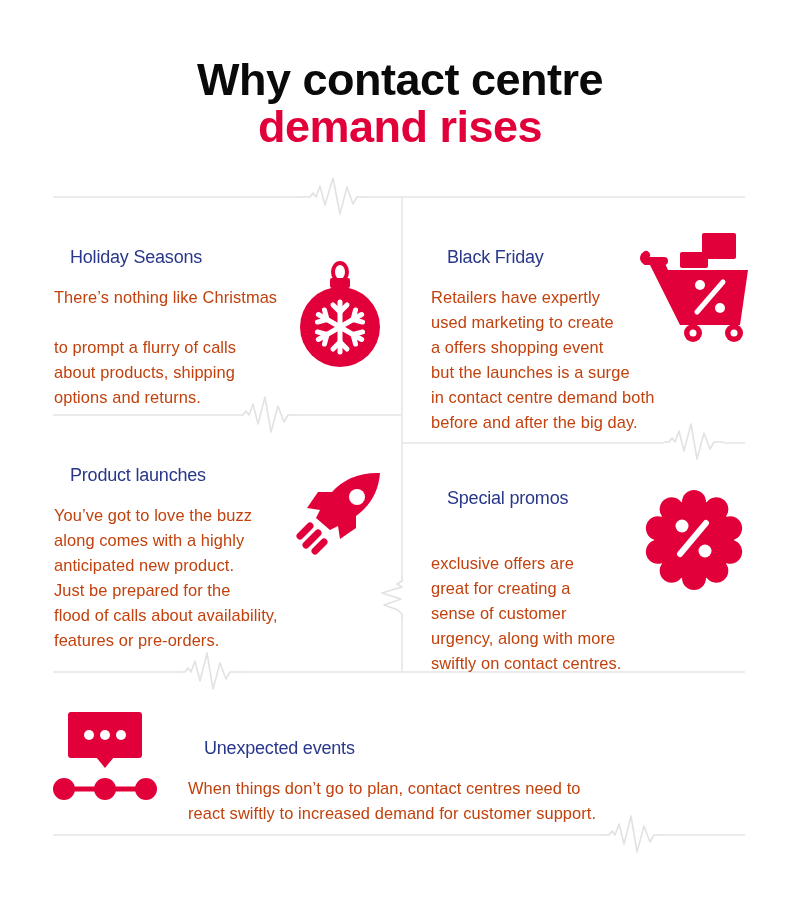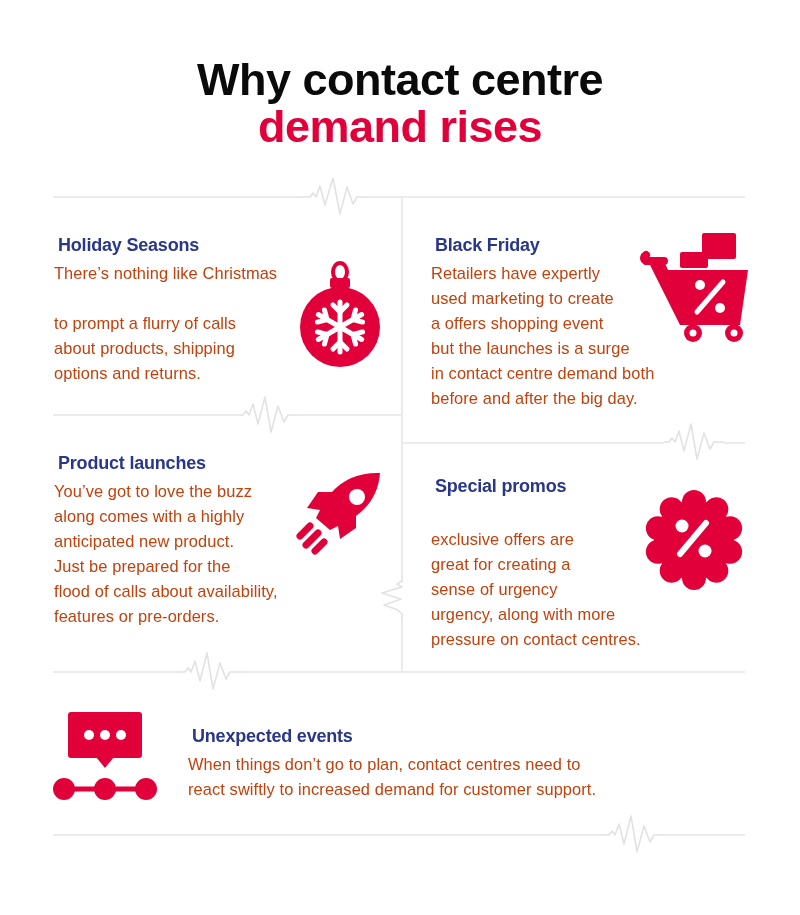--- a/index.html
+++ b/index.html
@@ -6,21 +6,21 @@
   body { width: 800px; height: 915px; position: relative; overflow: hidden;
          font-family: "Liberation Sans", "DejaVu Sans", sans-serif; }
   .title { position: absolute; left: 0; width: 800px; text-align: center;
            font-weight: 700; font-size: 45px; letter-spacing: -0.5px; line-height: 40px; }
   .title.l1 { top: 60px; color: #0a0a0a; }
   .title.l2 { top: 107px; color: #e2003a; }
   .hline { position: absolute; height: 2px; background: #ebebeb; }
   .vline { position: absolute; width: 2px; background: #ebebeb; }
   .pulse { position: absolute; overflow: visible; }
   .card { position: absolute; }
-  .card h3 { margin: 4px; font-size: 18px; font-weight: 700; color: #29378a; line-height: 24px; letter-spacing: -0.2px; }
+  .card h3 { margin: 16px; font-size: 18px; font-weight: 400; color: #29378a; line-height: 24px; letter-spacing: -0.2px; }
   .card p { margin: 0; font-size: 17.5px; line-height: 25px; color: #c2410c; font-family: Liberation Sans, sans-serif; font-size: 16.4px; letter-spacing: 0.1px; }
   .icon { position: absolute; }
 </style>
 </head>
 <body>
 
 <div class="title l1">Why contact centre</div>
 <div class="title l2">demand rises</div>
 
 <div class="hline" style="left:53px; top:196px; width:692px;"></div>
@@ -130,23 +130,23 @@
   <line x1="16" y1="75" x2="28" y2="63" stroke="#e2003a" stroke-width="7" stroke-linecap="round"></line>
   <line x1="25" y1="81" x2="34" y2="72" stroke="#e2003a" stroke-width="7" stroke-linecap="round"></line>
 </svg>
 
 <div class="card" style="left:431px; top:470px; width:320px;">
   <h3>Special promos</h3>
   <p>
     <br>
     <span>exclusive offers are</span><br>
     <span>great for creating a</span><br>
-    <span>sense of urgency</span><br>
+    <span>sense of customer</span><br>
     <span>urgency, along with more</span><br>
-    <span>pressure on contact centres.</span>
+    <span>swiftly on contact centres.</span>
   </p>
 </div>
 <svg class="icon" style="left:642px; top:488px;" width="104" height="104" viewBox="0 0 104 104">
   <g fill="#e2003a" transform="translate(52,52)">
     <circle r="40"></circle>
     <circle cx="0" cy="-38" r="12"></circle>
     <circle cx="0" cy="-38" r="12" transform="rotate(36)"></circle>
     <circle cx="0" cy="-38" r="12" transform="rotate(72)"></circle>
     <circle cx="0" cy="-38" r="12" transform="rotate(108)"></circle>
     <circle cx="0" cy="-38" r="12" transform="rotate(144)"></circle>

